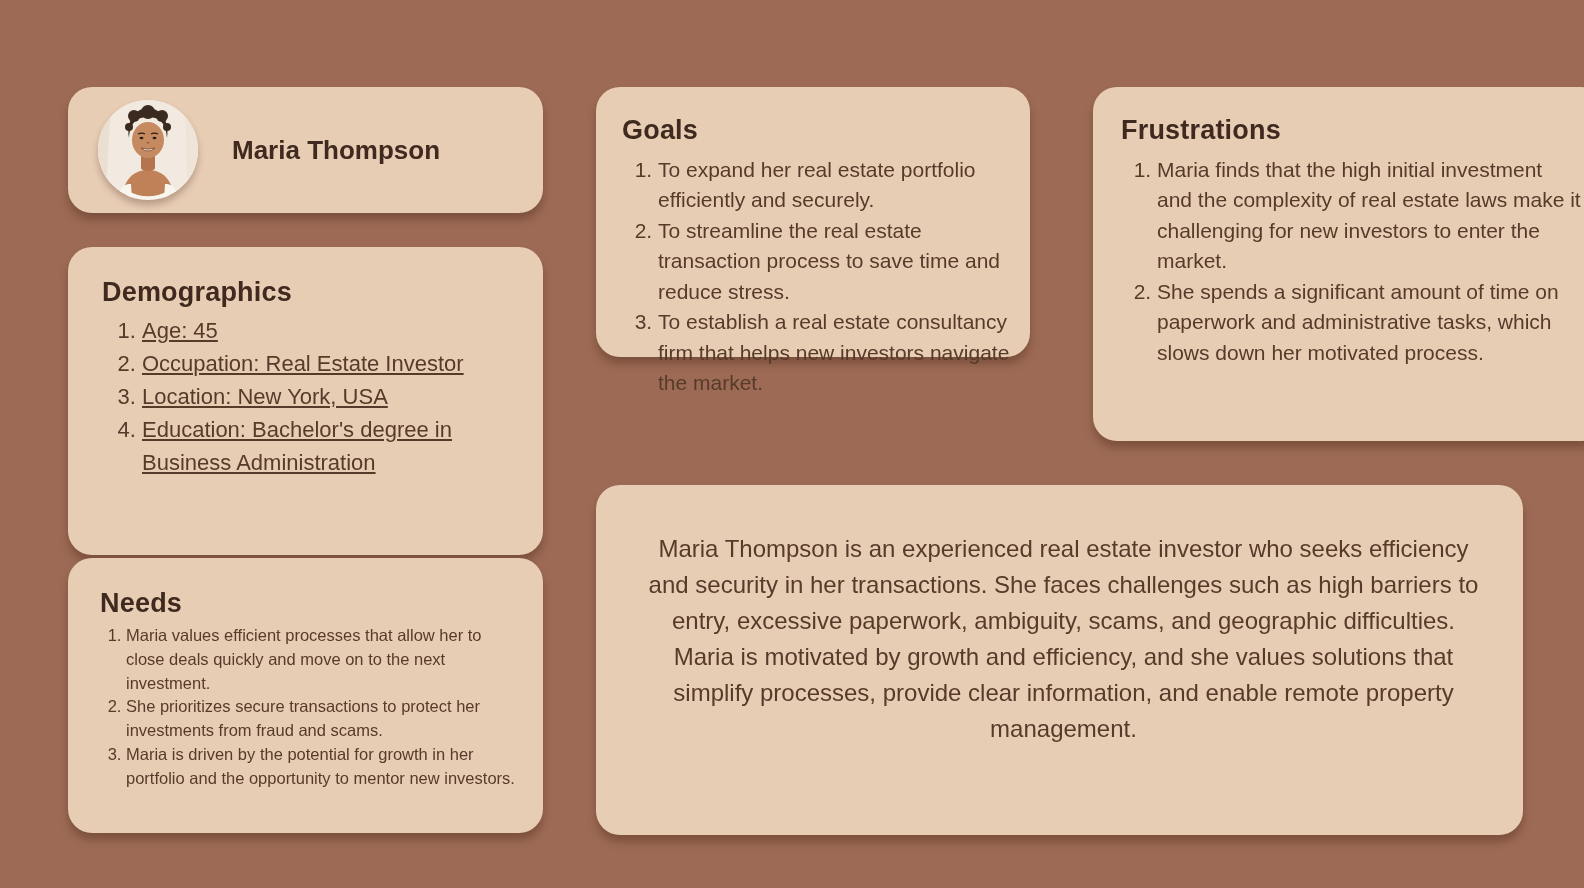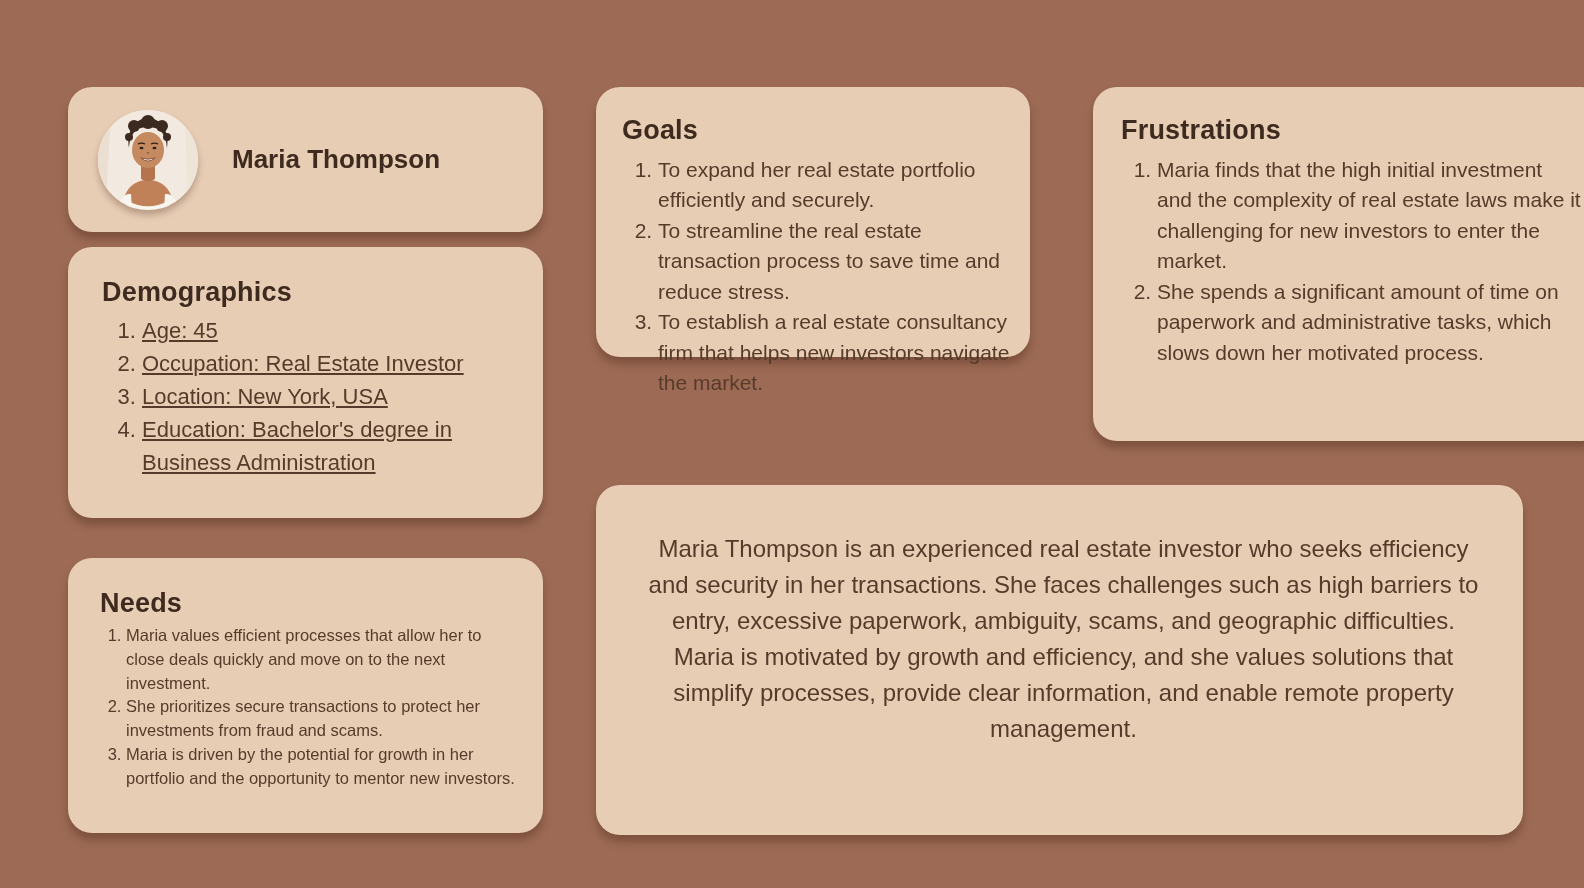--- a/index.html
+++ b/index.html
@@ -25,40 +25,40 @@
     letter-spacing: 0.2px;
   }
   ol {
     margin: 8px 0 0;
     color: #573B2A;
   }
   ol li { margin: 0; }
 
   
   #header-card {
-    left: 68px; top: 87px; width: 475px; height: 145px;
+    left: 68px; top: 87px; width: 475px; height: 126px;
     display: flex; align-items: center;
     padding: 0 30px; gap: 34px;
   }
   .avatar {
     width: 100px; height: 100px;
     border-radius: 50%;
     overflow: hidden;
     flex-shrink: 0;
     background: #F2EAE0;
     box-shadow: 0 5px 7px rgba(74, 40, 24, 0.30);
   }
   .persona-name {
     font-size: 26px;
     font-weight: bold;
     color: #3E2A1E;
   }
 
   
-  #demographics-card { left: 68px; top: 247px; width: 475px; height: 271px; padding: 30px 26px 0 34px; }
+  #demographics-card { left: 68px; top: 247px; width: 475px; height: 308px; padding: 30px 26px 0 34px; }
   #demographics-card ol { font-size: 22px; line-height: 1.5; padding-left: 40px; margin-top: 6px; text-decoration: underline; }
 
   
   #needs-card { left: 68px; top: 558px; width: 475px; height: 275px; padding: 30px 26px 0 32px; }
   #needs-card ol { font-size: 16.5px; line-height: 1.44; padding-left: 26px; margin-top: 5px; }
 
   
   #goals-card { left: 596px; top: 87px; width: 434px; height: 270px; padding: 28px 8px 0 26px; }
   #goals-card ol, #frustrations-card ol { font-size: 21px; line-height: 1.45; padding-left: 36px; margin-top: 9px; }
 

